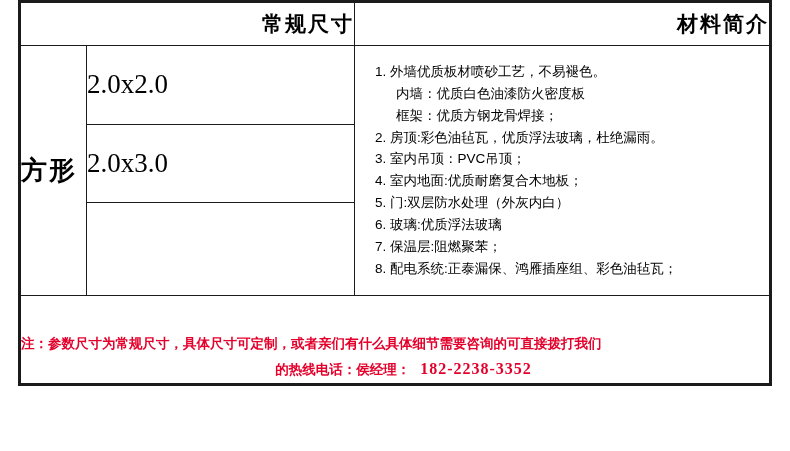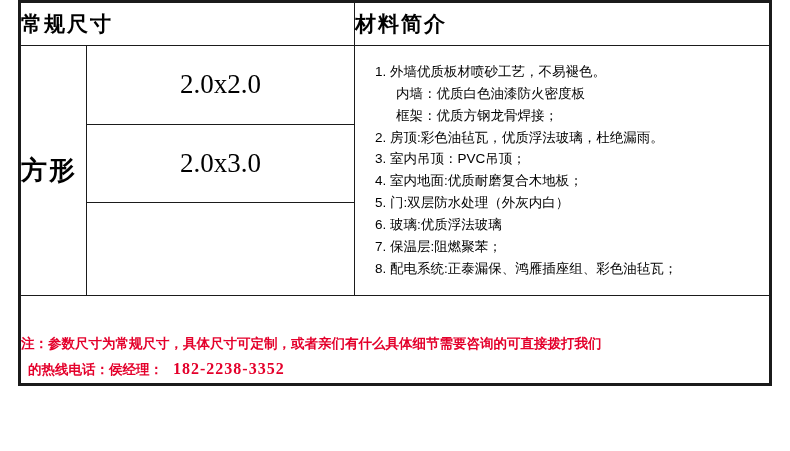--- a/index.html
+++ b/index.html
@@ -84,40 +84,40 @@
     border-collapse: collapse;
     width: 100%;
     table-layout: fixed;
   }
   table.params td, table.params th {
     border: 1px solid #1b1b1b;
     padding: 0;
     vertical-align: middle;
   }
   .hdr {
-    text-align: left;
+    text-align: right;
     font-size: 21px;
     font-weight: bold;
     height: 42px;
     letter-spacing: 2px;
     font-family: "Liberation Sans", sans-serif;
   }
   .col-cat { width: 66px; }
   .col-size { width: 268px; }
   .col-desc { width: auto; }
 
   .cat-cell {
     text-align: left;
     font-size: 26px;
     font-weight: bold;
     line-height: 1.35;
     letter-spacing: 2px;
   }
   .size-cell {
-    text-align: center;
+    text-align: left;
     font-family: "Liberation Serif", serif;
     font-size: 27px;
     height: 56px;
   }
   .size-cell.empty { height: 66px; }
 
   .desc-cell {
     padding: 8px 6px 6px 10px;
     vertical-align: top;
   }
@@ -144,21 +144,22 @@
   .note {
     color: #e4002b;
     font-size: 13.5px;
     line-height: 1.75;
     font-weight: bold;
     font-family: "Liberation Sans", sans-serif;
     margin-top: 36px;
   }
   .note .line2 {
     display: block;
-    padding-left: 7px;
+    padding-left: 17px;
+    text-align: center;
   }
   .note .phone {
     font-family: "Liberation Serif", serif;
     font-size: 16px;
     padding-left: 10px;
     letter-spacing: 1px;
   }
 </style>
 </head>
 <body>

